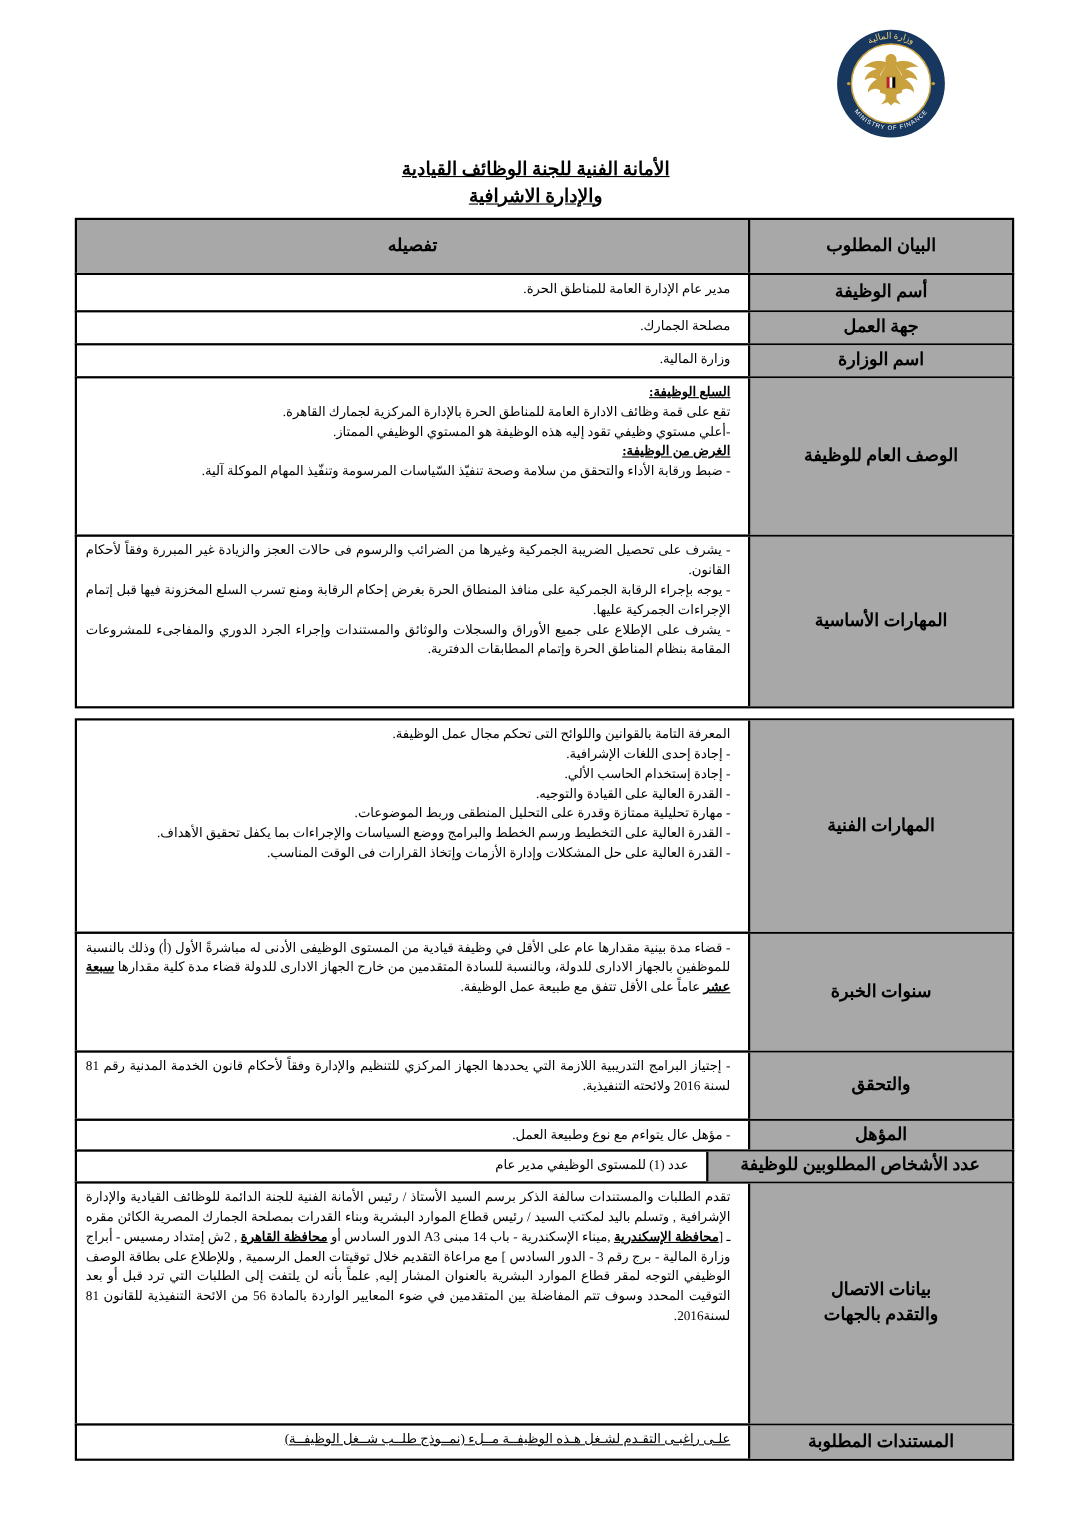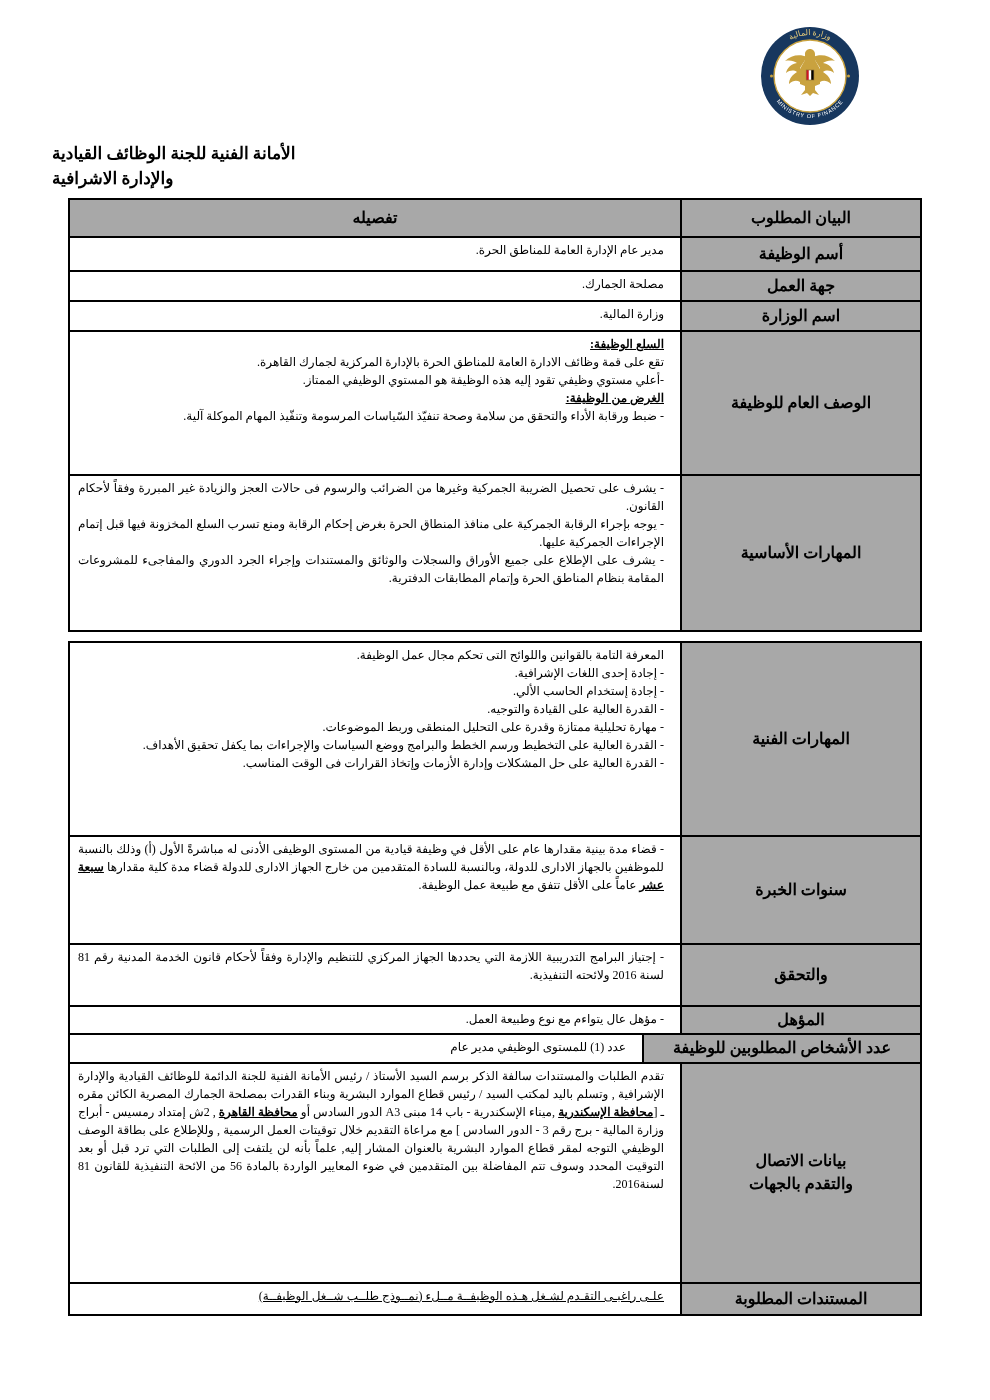--- a/index.html
+++ b/index.html
@@ -11,21 +11,22 @@
     direction:rtl;
     position:relative;
     overflow:hidden;
   }
   .logo {
     position:absolute; top:26px; right:130px;
     width:100px; height:100px;
   }
   .org-title {
     position:absolute; top:142px; right:68px; left:52px;
-    text-align:left; font-weight:bold; font-size:17px; line-height:1.45;
+    text-align:center; font-weight:bold; font-size:17px; line-height:1.45;
+    text-decoration:underline;
   }
   .doc-table {
     position:absolute; top:198px; right:68px; width:854px;
   }
   .row {
     display:flex;
     border:2px solid #000;
     margin-top:-2px;
     background:#fff;
   }
@@ -46,21 +47,21 @@
     flex:1;
     padding:3px 16px 5px 8px;
     font-size:12px;
     line-height:1.5;
     text-align:justify;
   }
   .header-row .content-cell {
     background:#a8a8a8;
     display:flex; align-items:center; justify-content:center;
     font-weight:bold; font-size:16px; text-align:center;
-    padding:0;
+    padding:12px;
   }
   .par { margin:0; }
   .par.align-center { text-align:right; }
   .mh40{min-height:40px} .mh36{min-height:36px} .mh32{min-height:32px}
   .mh146{min-height:146px} .mh158{min-height:158px} .mh196{min-height:196px}
   .mh110{min-height:110px} .mh64{min-height:64px} .mh28{min-height:28px}
   .mh26{min-height:26px} .mh222{min-height:222px} .mh34{min-height:34px}
 </style>
 </head>
 <body>

